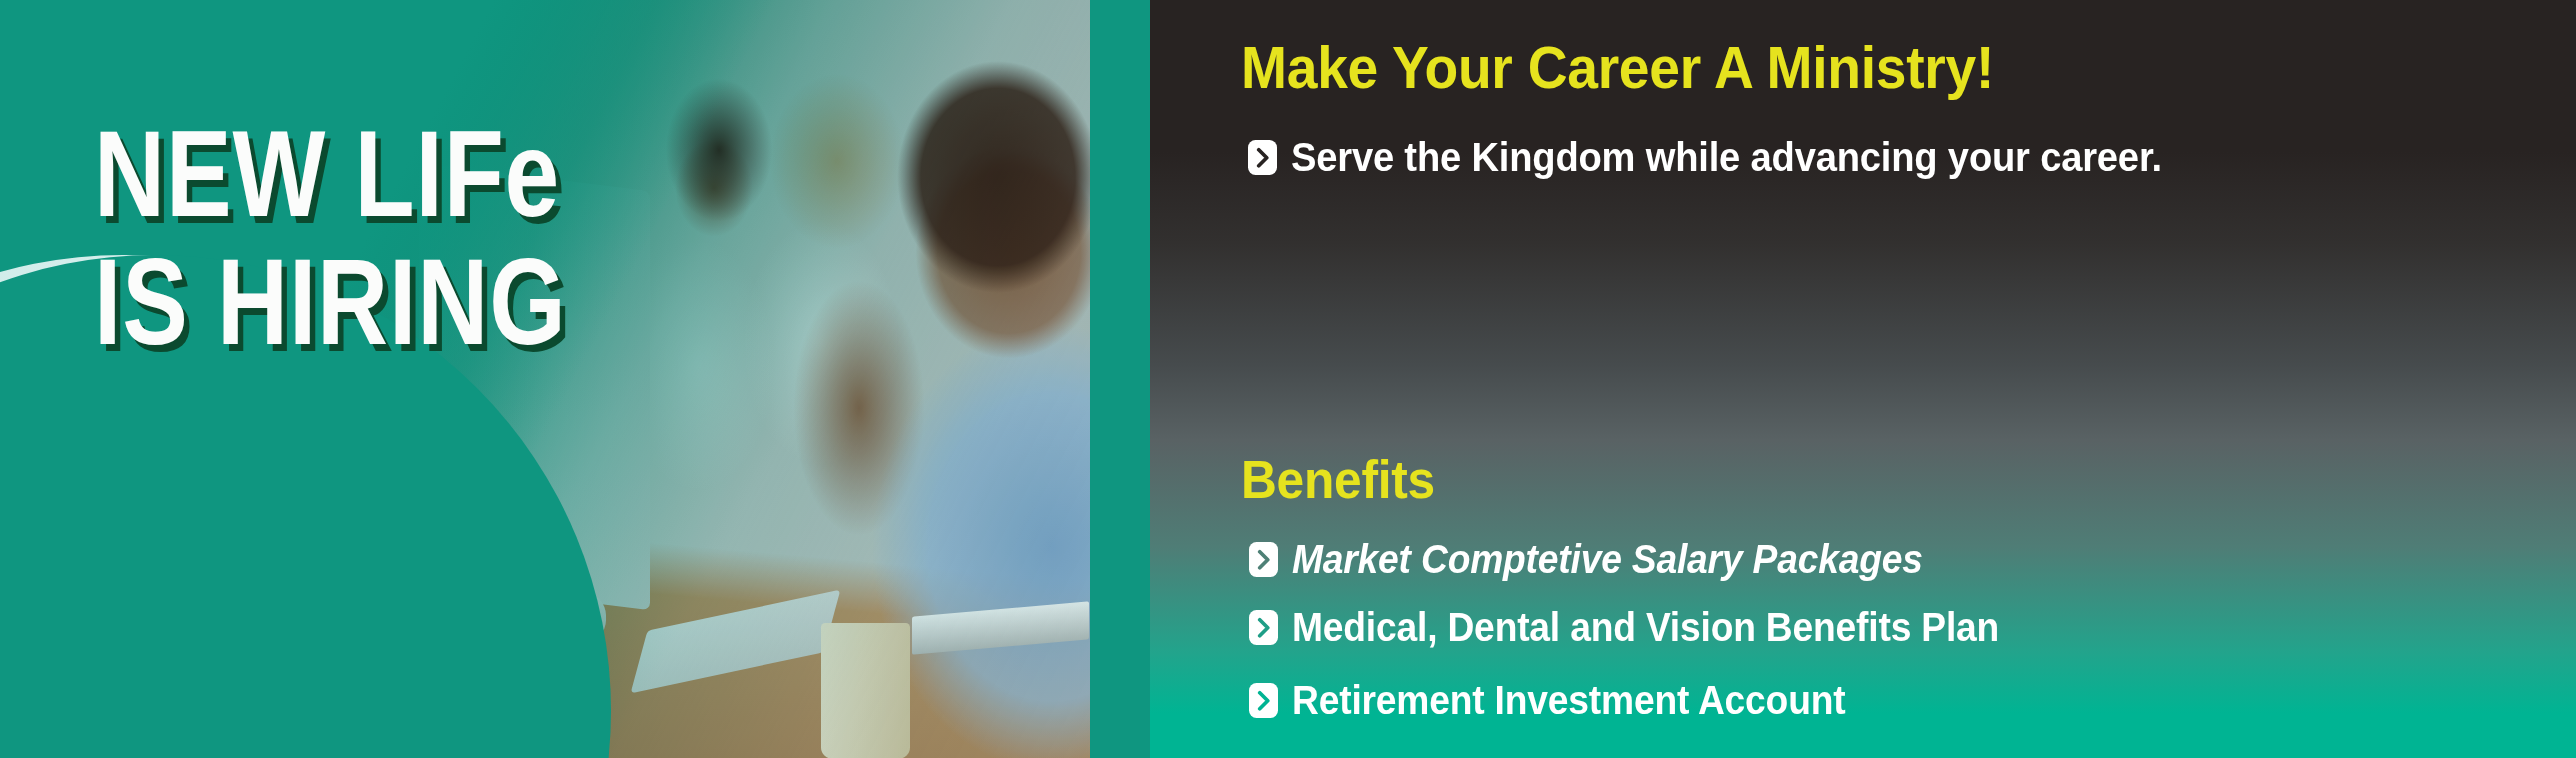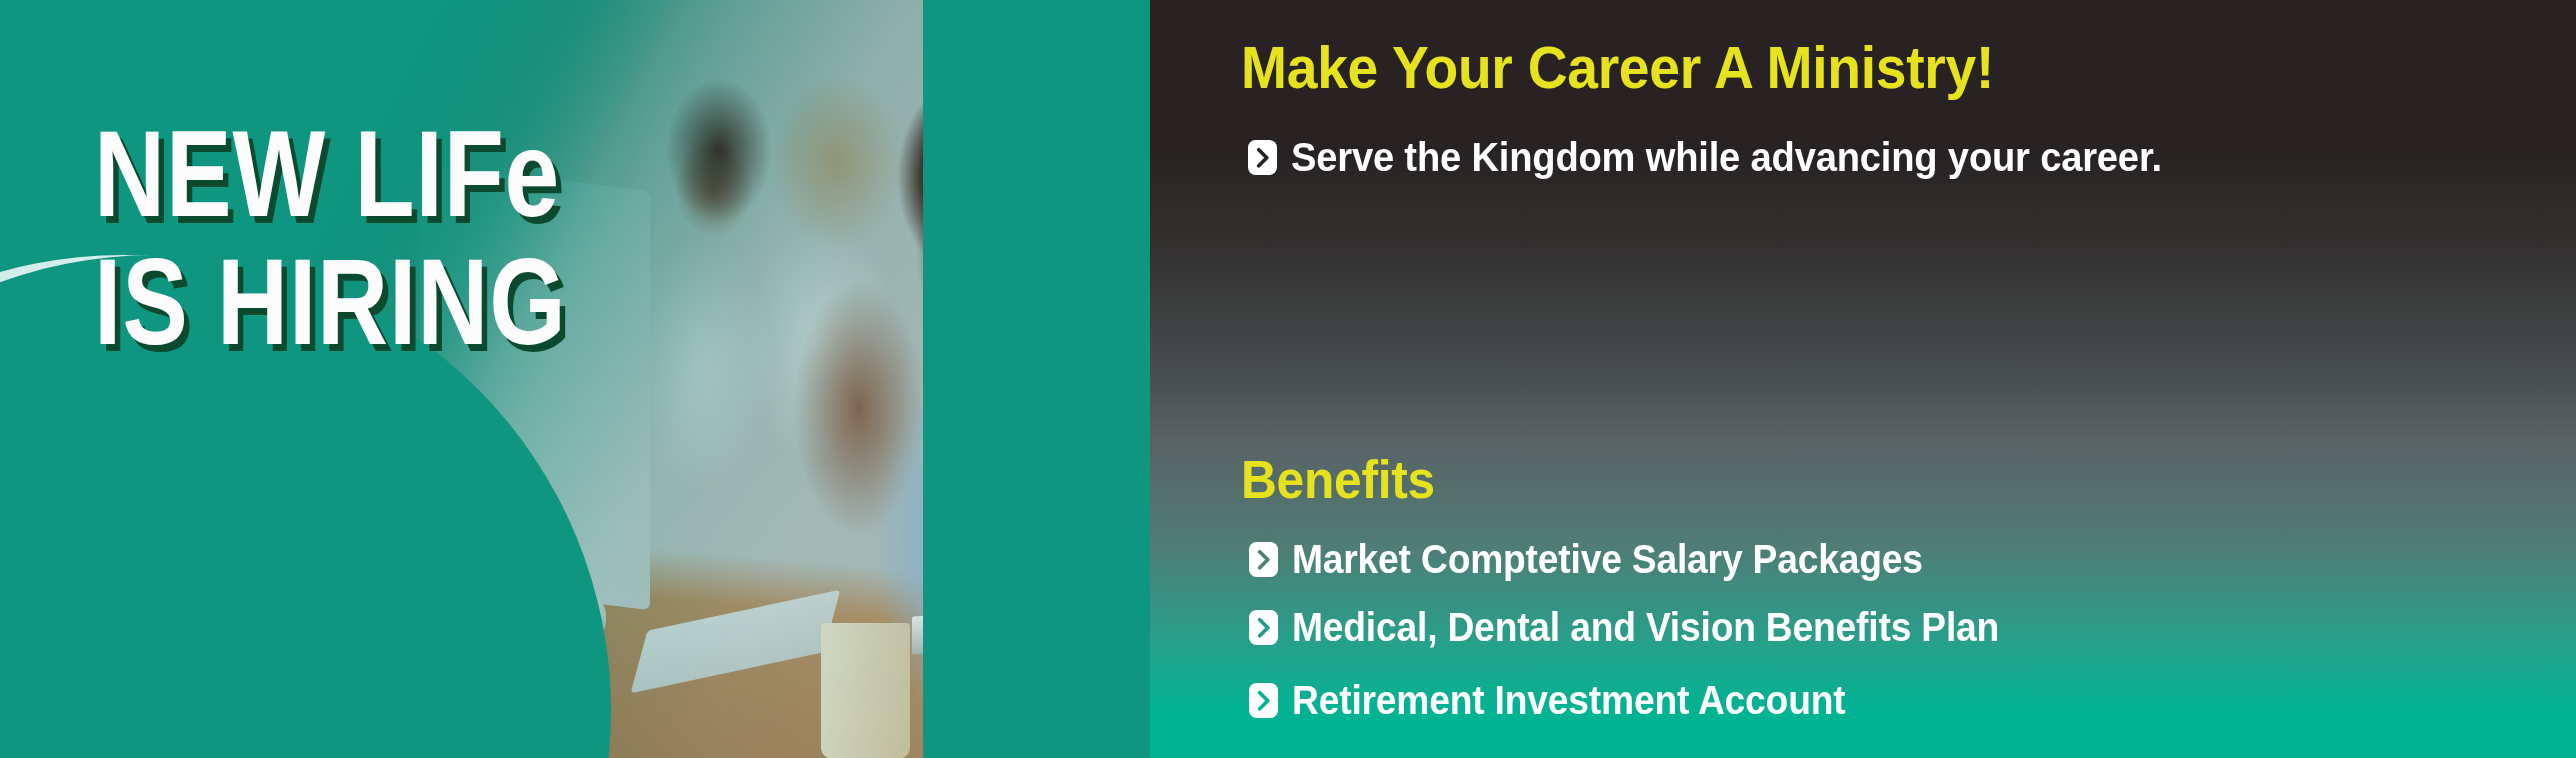--- a/index.html
+++ b/index.html
@@ -17,21 +17,21 @@
     height: 759px;
     overflow: hidden;
     background: #0f9680;
   }
 
   
   .left-panel {
     position: absolute;
     left: 0;
     top: 0;
-    width: 923px;
+    width: 1090px;
     height: 759px;
     overflow: hidden;
     background: #8b5cf6;
   }
 
   
   .photo {
     position: absolute;
     inset: 0;
     background:
@@ -248,21 +248,21 @@
     font-size: 41px;
     letter-spacing: -0.2px;
     transform: scaleX(.93);
     transform-origin: left center;
   }
 
   #bullet-0 { left: 98px; top: 134px; }
   #bullet-1 { left: 97px; top: 224px; }
   #bullet-2 { left: 97px; top: 316px; }
 
-  #benefit-0 { left: 99px; top: 537px; }
+  #benefit-0 { left: 99px; top: 537px; font-style: italic; }
   #benefit-1 { left: 99px; top: 605px; }
   #benefit-2 { left: 99px; top: 678px; }
 
   .benefit-text { font-size: 40px; }
 </style>
 </head>
 <body>
 
 <div class="banner">
 

